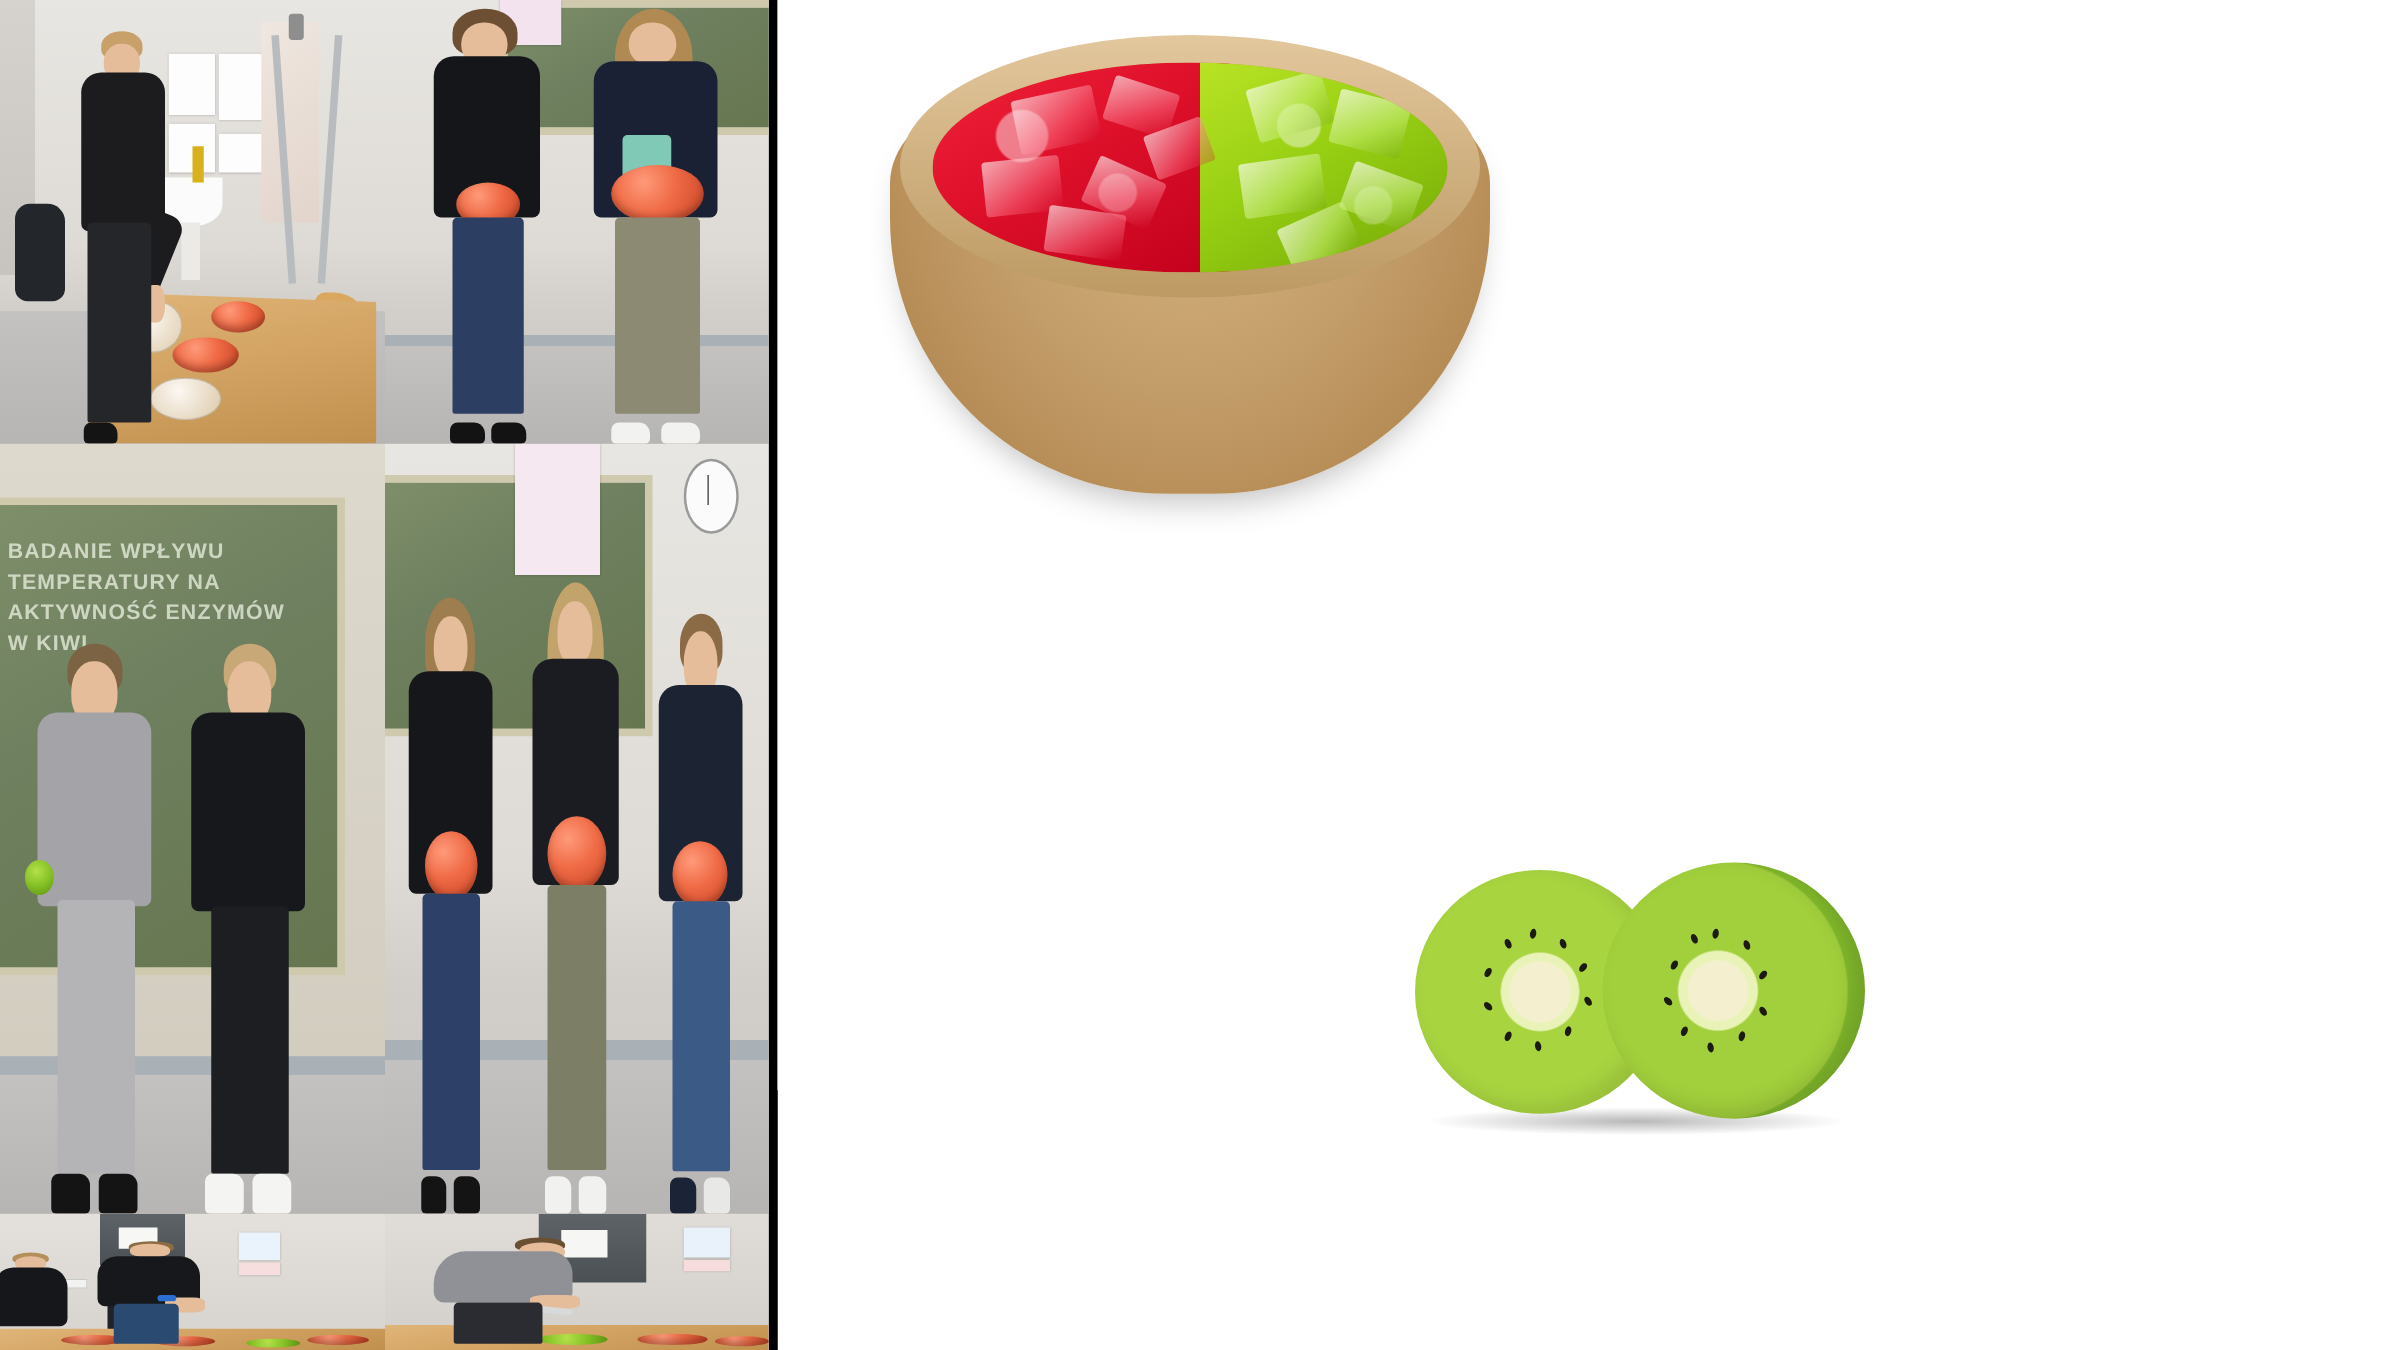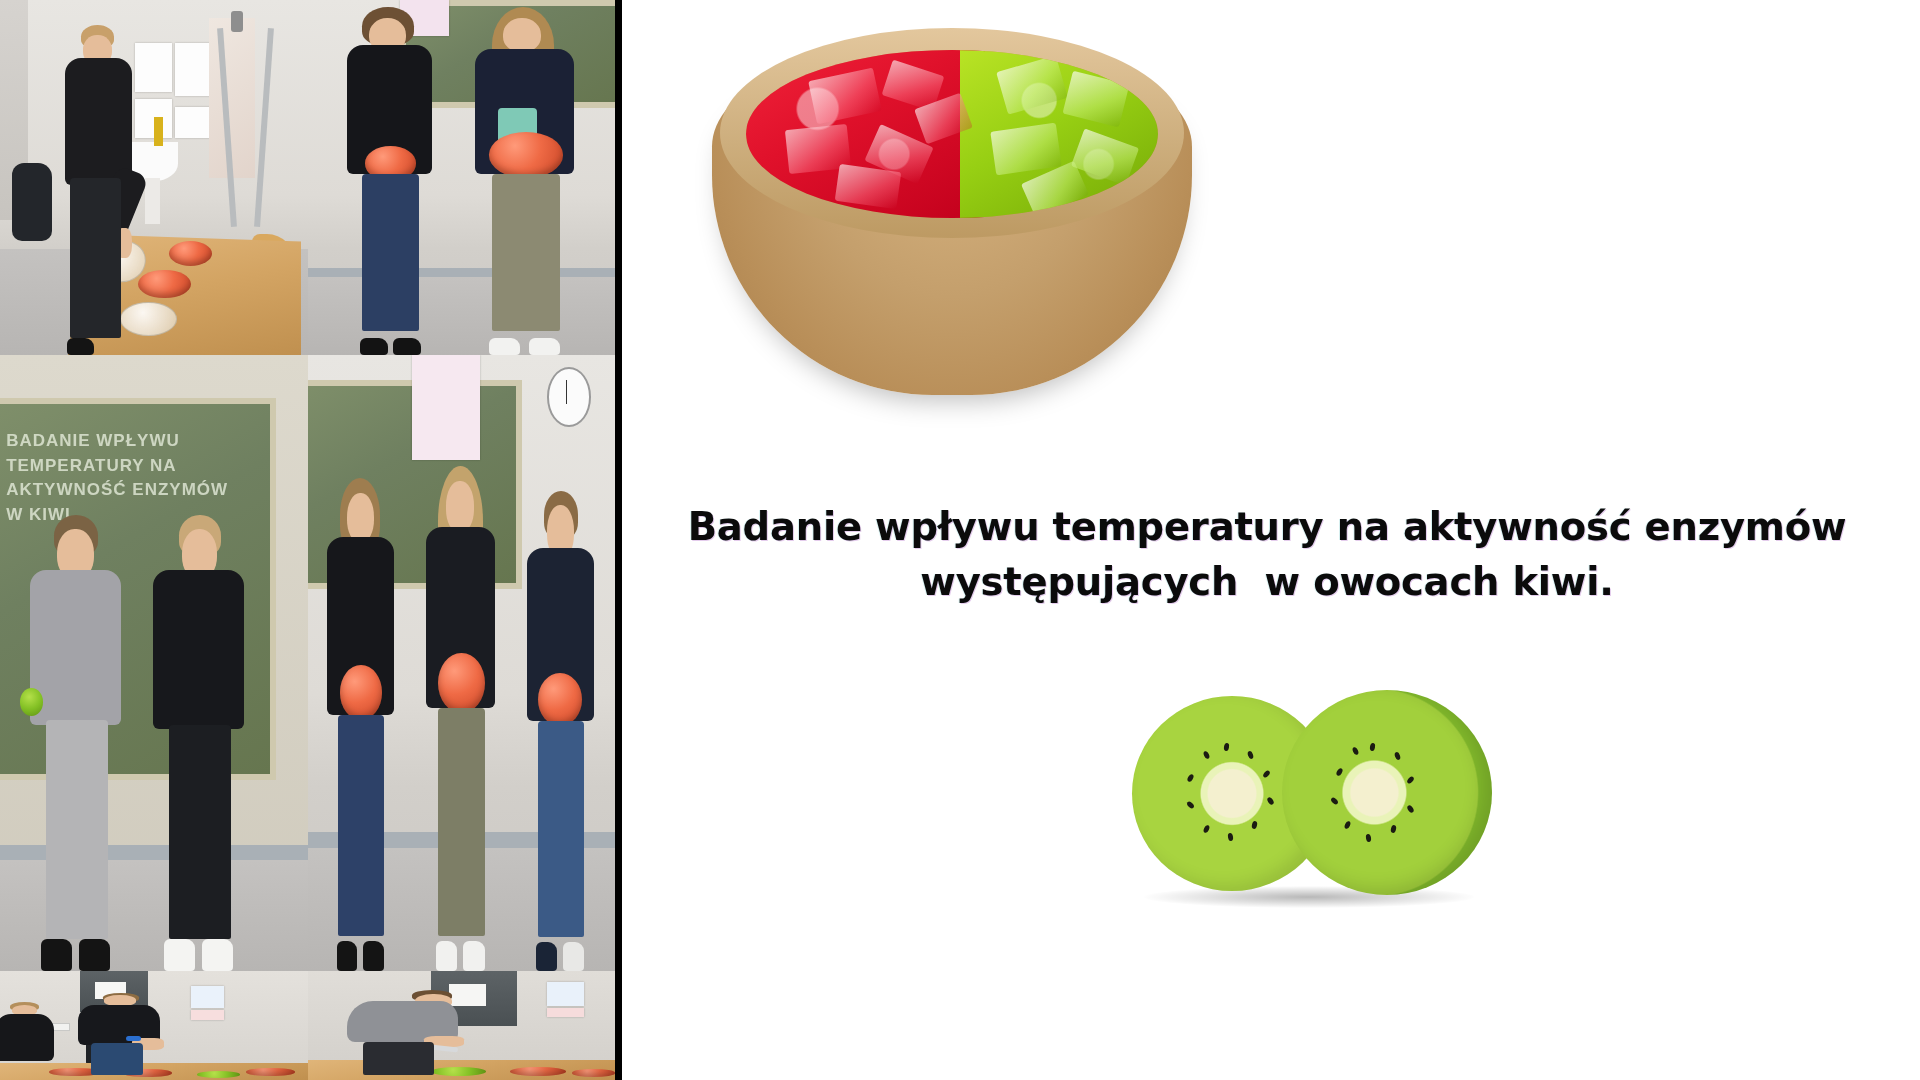--- a/index.html
+++ b/index.html
@@ -418,21 +418,20 @@
         <div class="cube red" style="--r:-20deg; left:42%;  top:30%; width:12%; height:22%"></div>
         <div class="cube red" style="--r:8deg;   left:22%;  top:70%; width:15%; height:22%"></div>
         <div class="cube green" style="--r:-16deg; left:62%;  top:8%;  width:15%; height:26%"></div>
         <div class="cube green" style="--r:14deg;  left:78%;  top:16%; width:14%; height:26%"></div>
         <div class="cube green" style="--r:-8deg;  left:60%;  top:46%; width:16%; height:26%"></div>
         <div class="cube green" style="--r:20deg;  left:80%;  top:52%; width:14%; height:24%"></div>
         <div class="cube green" style="--r:-24deg; left:68%;  top:72%; width:14%; height:22%"></div>
       </div>
     </div>
 
-    <div class="title">Badanie wpływu temperatury na aktywność enzymów występujących  w owocach kiwi.</div>
 
     <div class="kiwi">
       <div class="kiwi-shadow"></div>
       <div class="kiwi-half left">
         <div class="seeds">
           <div class="seed" style="--sr:10deg;  left:46%; top:24%"></div>
           <div class="seed" style="--sr:-20deg; left:58%; top:28%"></div>
           <div class="seed" style="--sr:40deg;  left:66%; top:38%"></div>
           <div class="seed" style="--sr:-35deg; left:68%; top:52%"></div>
           <div class="seed" style="--sr:15deg;  left:60%; top:64%"></div>

